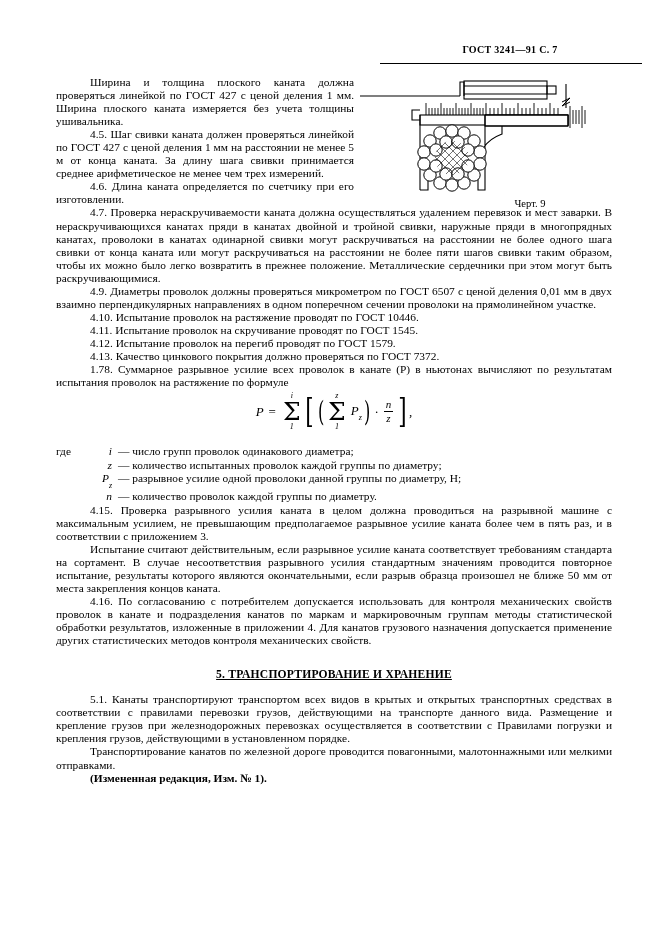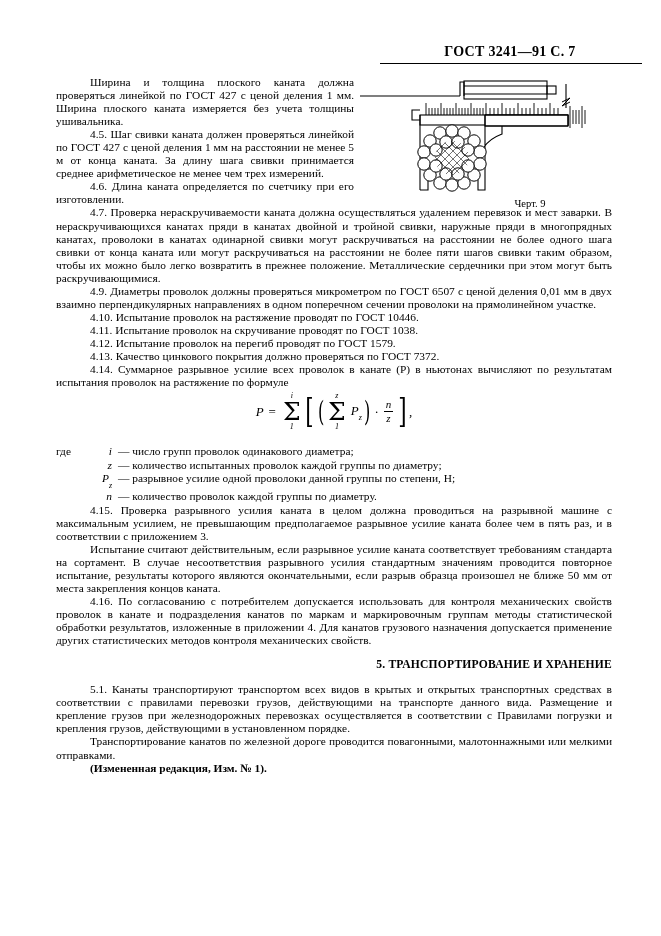--- a/index.html
+++ b/index.html
@@ -26,21 +26,21 @@
   
   .header {
     position: absolute;
     left: 380px;
     top: 44px;
     width: 260px;
     text-align: center;
   }
   .header-title {
     font-weight: bold;
-    font-size: 14px;
+    font-size: 10px;
     letter-spacing: 0.3px;
     white-space: nowrap;
   }
   .header-rule {
     position: absolute;
     left: 380px;
     top: 63px;
     width: 262px;
     height: 1px;
     background: #000;
@@ -182,25 +182,26 @@
     width: 30px;
     flex: 0 0 30px;
     text-align: right;
     font-style: italic;
     padding-right: 6px;
   }
   .vardef-text { flex: 1 1 auto; }
 
   
   .section-heading {
-    text-align: right;
+    text-align: center;
     font-weight: bold;
     font-size: 11.6px;
     letter-spacing: 0.2px;
-    margin: 11px 0 12px 0;
+    margin: 21px 0 12px 0;
+    text-decoration: underline;
   }
 
   .bold { font-weight: bold; }
 </style>
 </head>
 <body>
 
 <div class="page">
 
   <div class="header">
@@ -357,24 +358,24 @@
     </div>
 
     <div class="narrow-block">
       <p class="para">4.6. Длина каната определяется по счетчику при его изготовлении.</p>
     </div>
 
     <div class="full-block">
       <p class="para">4.7. Проверка нераскручиваемости каната должна осуществляться удалением перевязок и мест заварки. В нераскручивающихся канатах пряди в канатах двойной и тройной свивки, наружные пряди в многопрядных канатах, проволоки в канатах одинарной свивки могут раскручиваться на расстоянии не более одного шага свивки от конца каната или могут раскручиваться на расстоянии не более пяти шагов свивки таким образом, чтобы их можно было легко возвратить в прежнее положение. Металлические сердечники при этом могут быть раскручивающимися.</p>
       <p class="para">4.9. Диаметры проволок должны проверяться микрометром по ГОСТ 6507 с ценой деления 0,01 мм в двух взаимно перпендикулярных направлениях в одном поперечном сечении проволоки на прямолинейном участке.</p>
       <p class="para">4.10. Испытание проволок на растяжение проводят по ГОСТ 10446.</p>
-      <p class="para">4.11. Испытание проволок на скручивание проводят по ГОСТ 1038.</p>
+      <p class="para">4.11. Испытание проволок на скручивание проводят по ГОСТ 1545.</p>
       <p class="para">4.12. Испытание проволок на перегиб проводят по ГОСТ 1579.</p>
       <p class="para">4.13. Качество цинкового покрытия должно проверяться по ГОСТ 7372.</p>
-      <p class="para">4.14. Суммарное разрывное усилие всех проволок в канате (P) в ньютонах вычисляют по результатам испытания проволок на растяжение по формуле</p>
+      <p class="para">1.78. Суммарное разрывное усилие всех проволок в канате (P) в ньютонах вычисляют по результатам испытания проволок на растяжение по формуле</p>
     </div>
 
     <div class="formula">
       <div class="formula-inner">
         <span class="math">
           <span class="mi">P</span>
           <span style="padding:0 5px;">=</span>
 
           <span class="sum-wrap">
             <span class="sum-lim">i</span>
@@ -414,21 +415,21 @@
         <span class="vardef-text"><span>—</span> <span>число групп проволок одинакового диаметра;</span></span>
       </div>
       <div class="vardef-row">
         <span class="vardef-lead"></span>
         <span class="vardef-sym">z</span>
         <span class="vardef-text"><span>—</span> <span>количество испытанных проволок каждой группы по диаметру;</span></span>
       </div>
       <div class="vardef-row">
         <span class="vardef-lead"></span>
         <span class="vardef-sym"><span>P</span><span class="sub">z</span></span>
-        <span class="vardef-text"><span>—</span> <span>разрывное усилие одной проволоки данной группы по степени, Н;</span></span>
+        <span class="vardef-text"><span>—</span> <span>разрывное усилие одной проволоки данной группы по диаметру, Н;</span></span>
       </div>
       <div class="vardef-row">
         <span class="vardef-lead"></span>
         <span class="vardef-sym">n</span>
         <span class="vardef-text"><span>—</span> <span>количество проволок каждой группы по диаметру.</span></span>
       </div>
     </div>
 
     <div class="full-block">
       <p class="para">4.15. Проверка разрывного усилия каната в целом должна проводиться на разрывной машине с максимальным усилием, не превышающим предполагаемое разрывное усилие каната более чем в пять раз, и в соответствии с приложением 3.</p>

